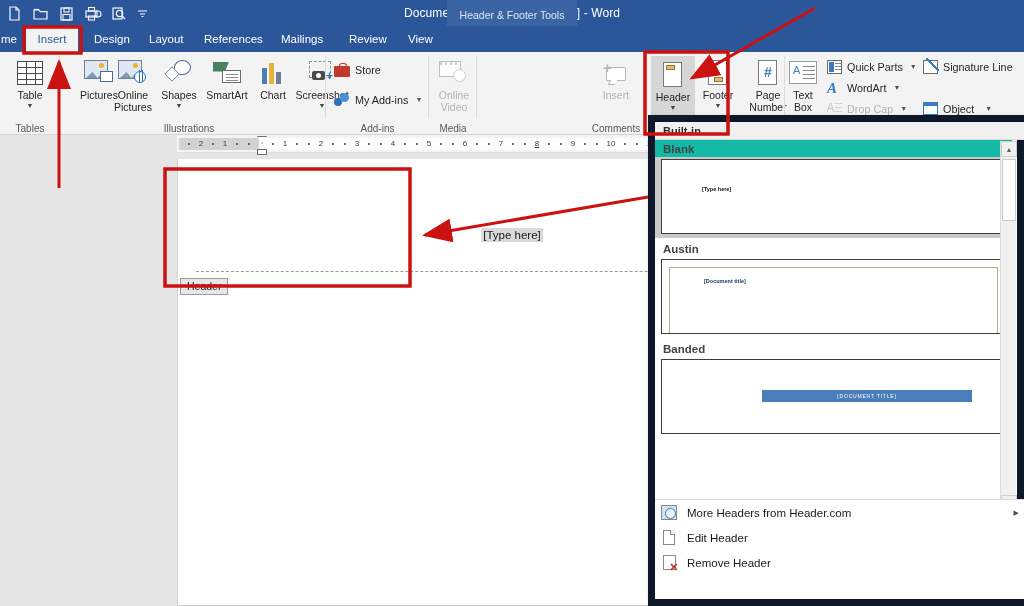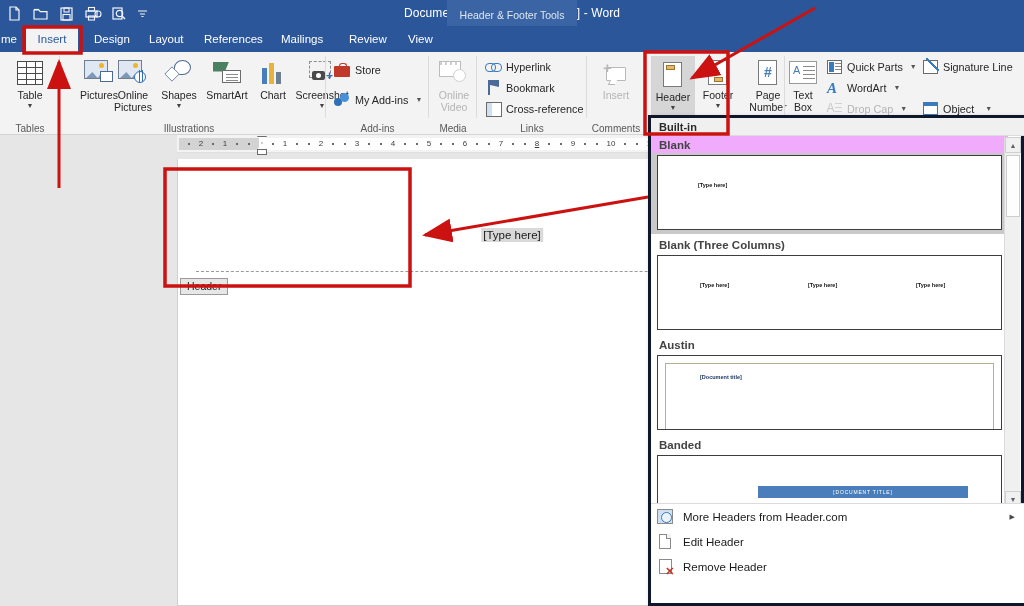--- a/index.html
+++ b/index.html
@@ -230,21 +230,21 @@
   }
   .header-tag {
     position: absolute; left: 2px; top: 119px;
     background: #e7e7e7; border: 1px solid #9a9a9a; color: #1a1a1a;
     font-size: 10.5px; padding: 1px 6px 2px 6px;
   }
 
   
   .gallery {
     position: absolute; left: 648px; top: 115px; width: 376px; height: 491px;
-    background: #ffffff; border: 3px solid #0f172a; box-shadow: 2px 2px 5px rgba(0,0,0,.22);
+    background: #ffffff; border: 7px solid #0f172a; box-shadow: 2px 2px 5px rgba(0,0,0,.22);
   }
   .gal-header {
     position: absolute; left: 0; top: 0; width: 374px; height: 18px;
     background: #f0f0f0; border-bottom: 1px solid #dcdcdc;
     font-size: 11px; color: #2b2b2b; font-weight: bold; line-height: 18px; padding-left: 8px;
   }
   .gal-scrollwrap {
     position: absolute; left: 0; top: 18px; width: 374px; height: 371px; overflow: hidden;
   }
   .gal-list { position: absolute; left: 0; top: 0; width: 357px; }
@@ -482,42 +482,20 @@
               <span class="film"></span>
               <span class="glb"></span>
             </span>
         </div>
         <div class="cap">Online Video</div>
       </div>
       <div class="glabel">Media</div>
       <div class="sep"></div>
     </div>
 
-    <div class="group" style="left:477px; width:110px;">
-      <div class="smallbtn" style="left:8px; top:5px;">
-        <span class="sic">
-            <span class="i-link"></span>
-          </span>
-        <span>Hyperlink</span>
-      </div>
-      <div class="smallbtn" style="left:8px; top:26px;">
-        <span class="sic">
-            <span class="i-book"></span>
-          </span>
-        <span>Bookmark</span>
-      </div>
-      <div class="smallbtn" style="left:8px; top:47px;">
-        <span class="sic">
-            <span class="i-xref"></span>
-          </span>
-        <span>Cross-reference</span>
-      </div>
-      <div class="glabel">Links</div>
-      <div class="sep"></div>
-    </div>
 
     <div class="group" style="left:587px; width:58px;">
       <div class="bigbtn" style="left:3px; width:52px; color:#b4b4b4;">
         <div class="ic">
           <span class="i-comment">
               <span class="bub"></span>
               <span class="tail"></span>
               <span class="pl">+</span>
             </span>
         </div>
@@ -678,38 +656,28 @@
     </div>
   </div>
 
   <div class="gallery">
     <div class="gal-header">Built-in</div>
 
     <div class="gal-scrollwrap">
       <div class="gal-list">
 
         <div>
-          <div class="gal-group-name" style="background:#f0abfc;">Blank</div>
+          <div class="gal-group-name" style="background:#14b8a6;">Blank</div>
           <div class="gal-item selected">
             <div class="gal-preview">
               <span class="ph" style="left:40px; top:26px;">[Type here]</span>
             </div>
           </div>
         </div>
 
-        <div>
-          <div class="gal-group-name">Blank (Three Columns)</div>
-          <div class="gal-item">
-            <div class="gal-preview">
-              <span class="ph" style="left:42px; top:26px;">[Type here]</span>
-              <span class="ph" style="left:150px; top:26px;">[Type here]</span>
-              <span class="ph" style="left:258px; top:26px;">[Type here]</span>
-            </div>
-          </div>
-        </div>
 
         <div>
           <div class="gal-group-name">Austin</div>
           <div class="gal-item">
             <div class="gal-preview" style="overflow:hidden;">
               <span class="austin-inner"></span>
               <span class="ph" style="left:42px; top:18px; color:#1f3864;">[Document title]</span>
             </div>
           </div>
         </div>

